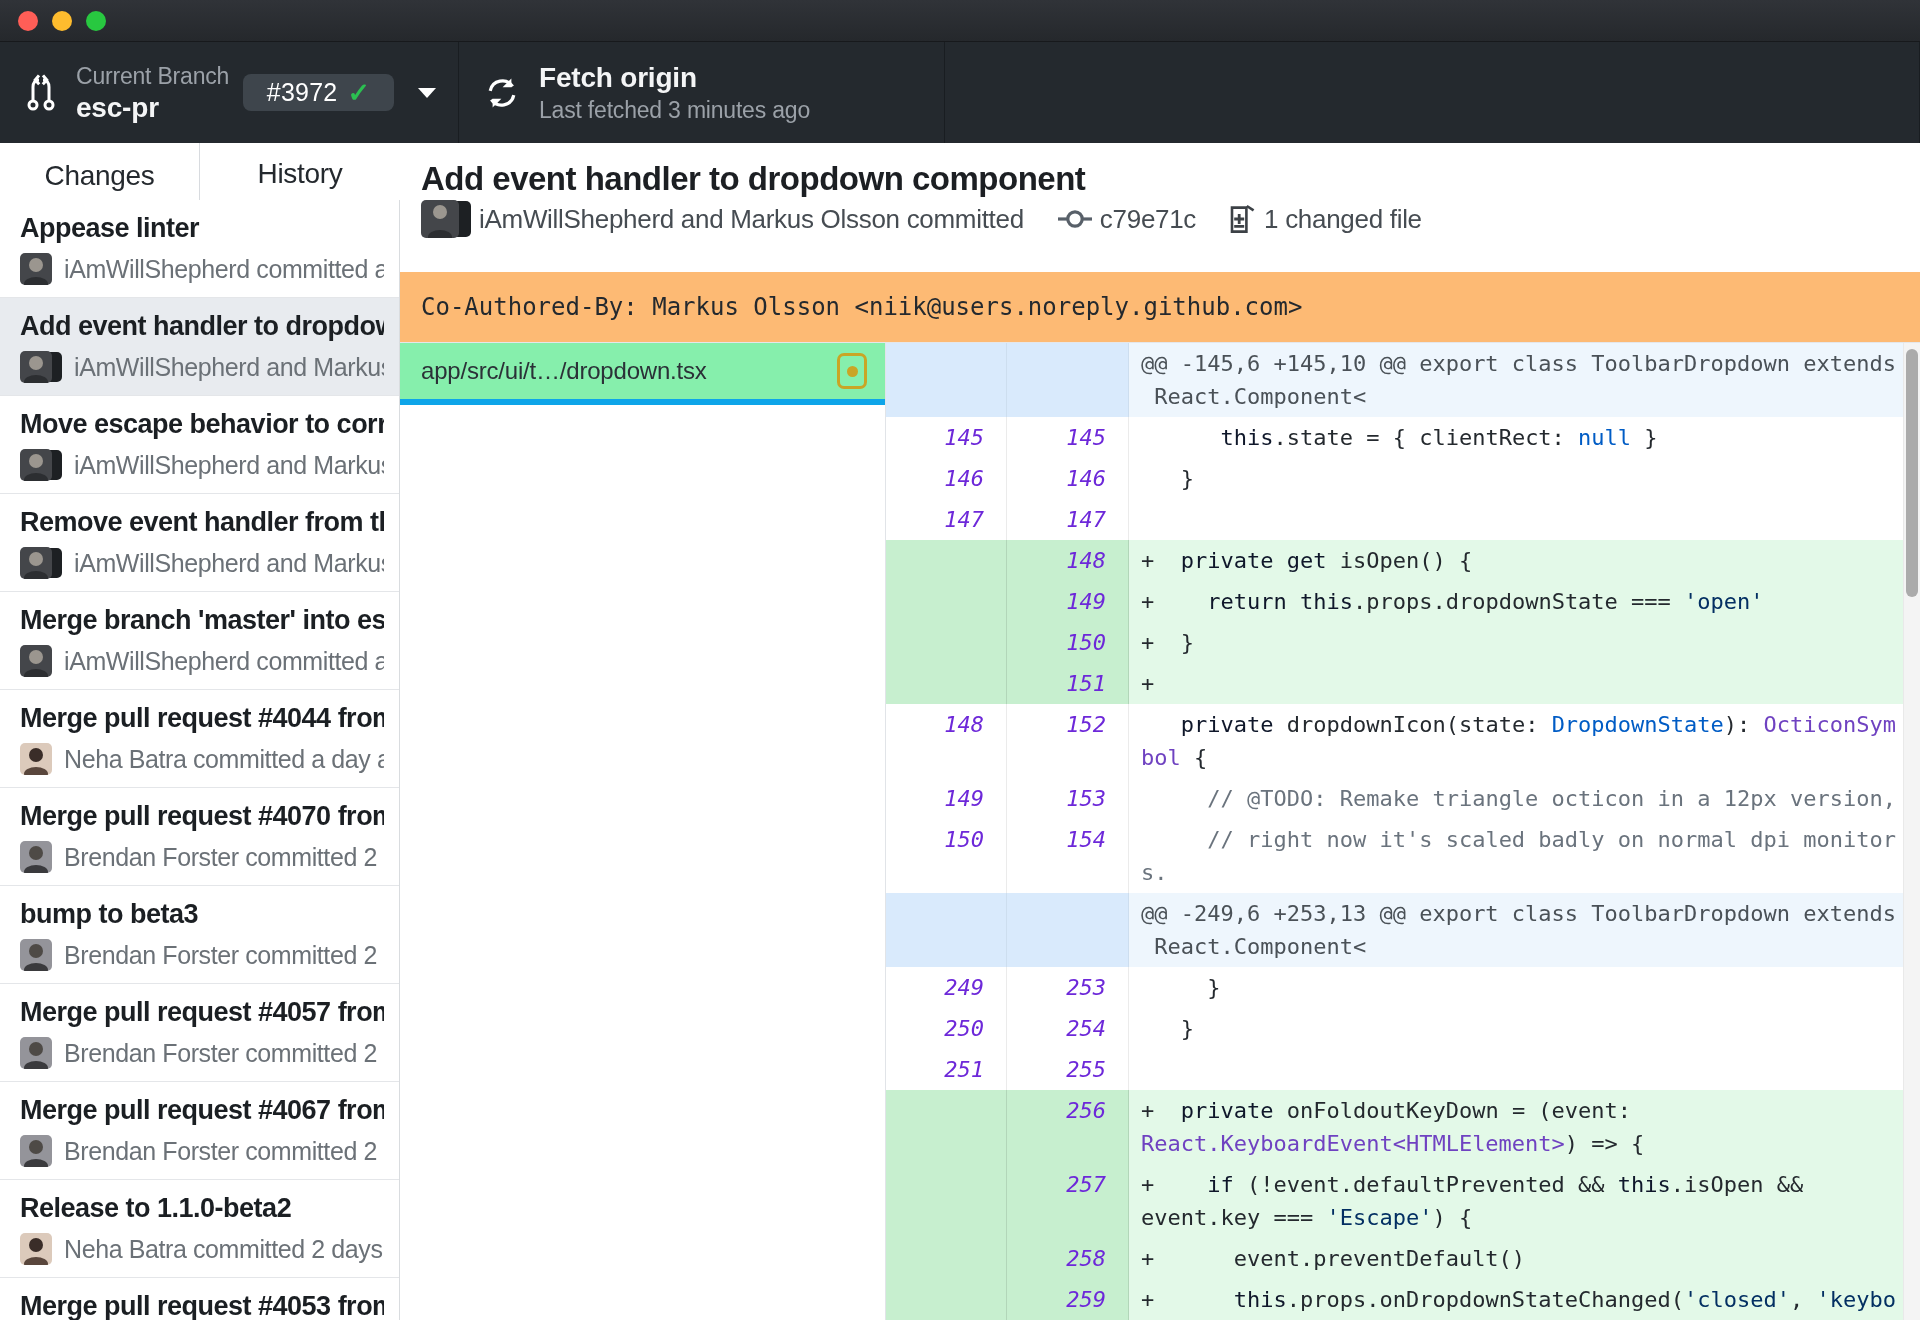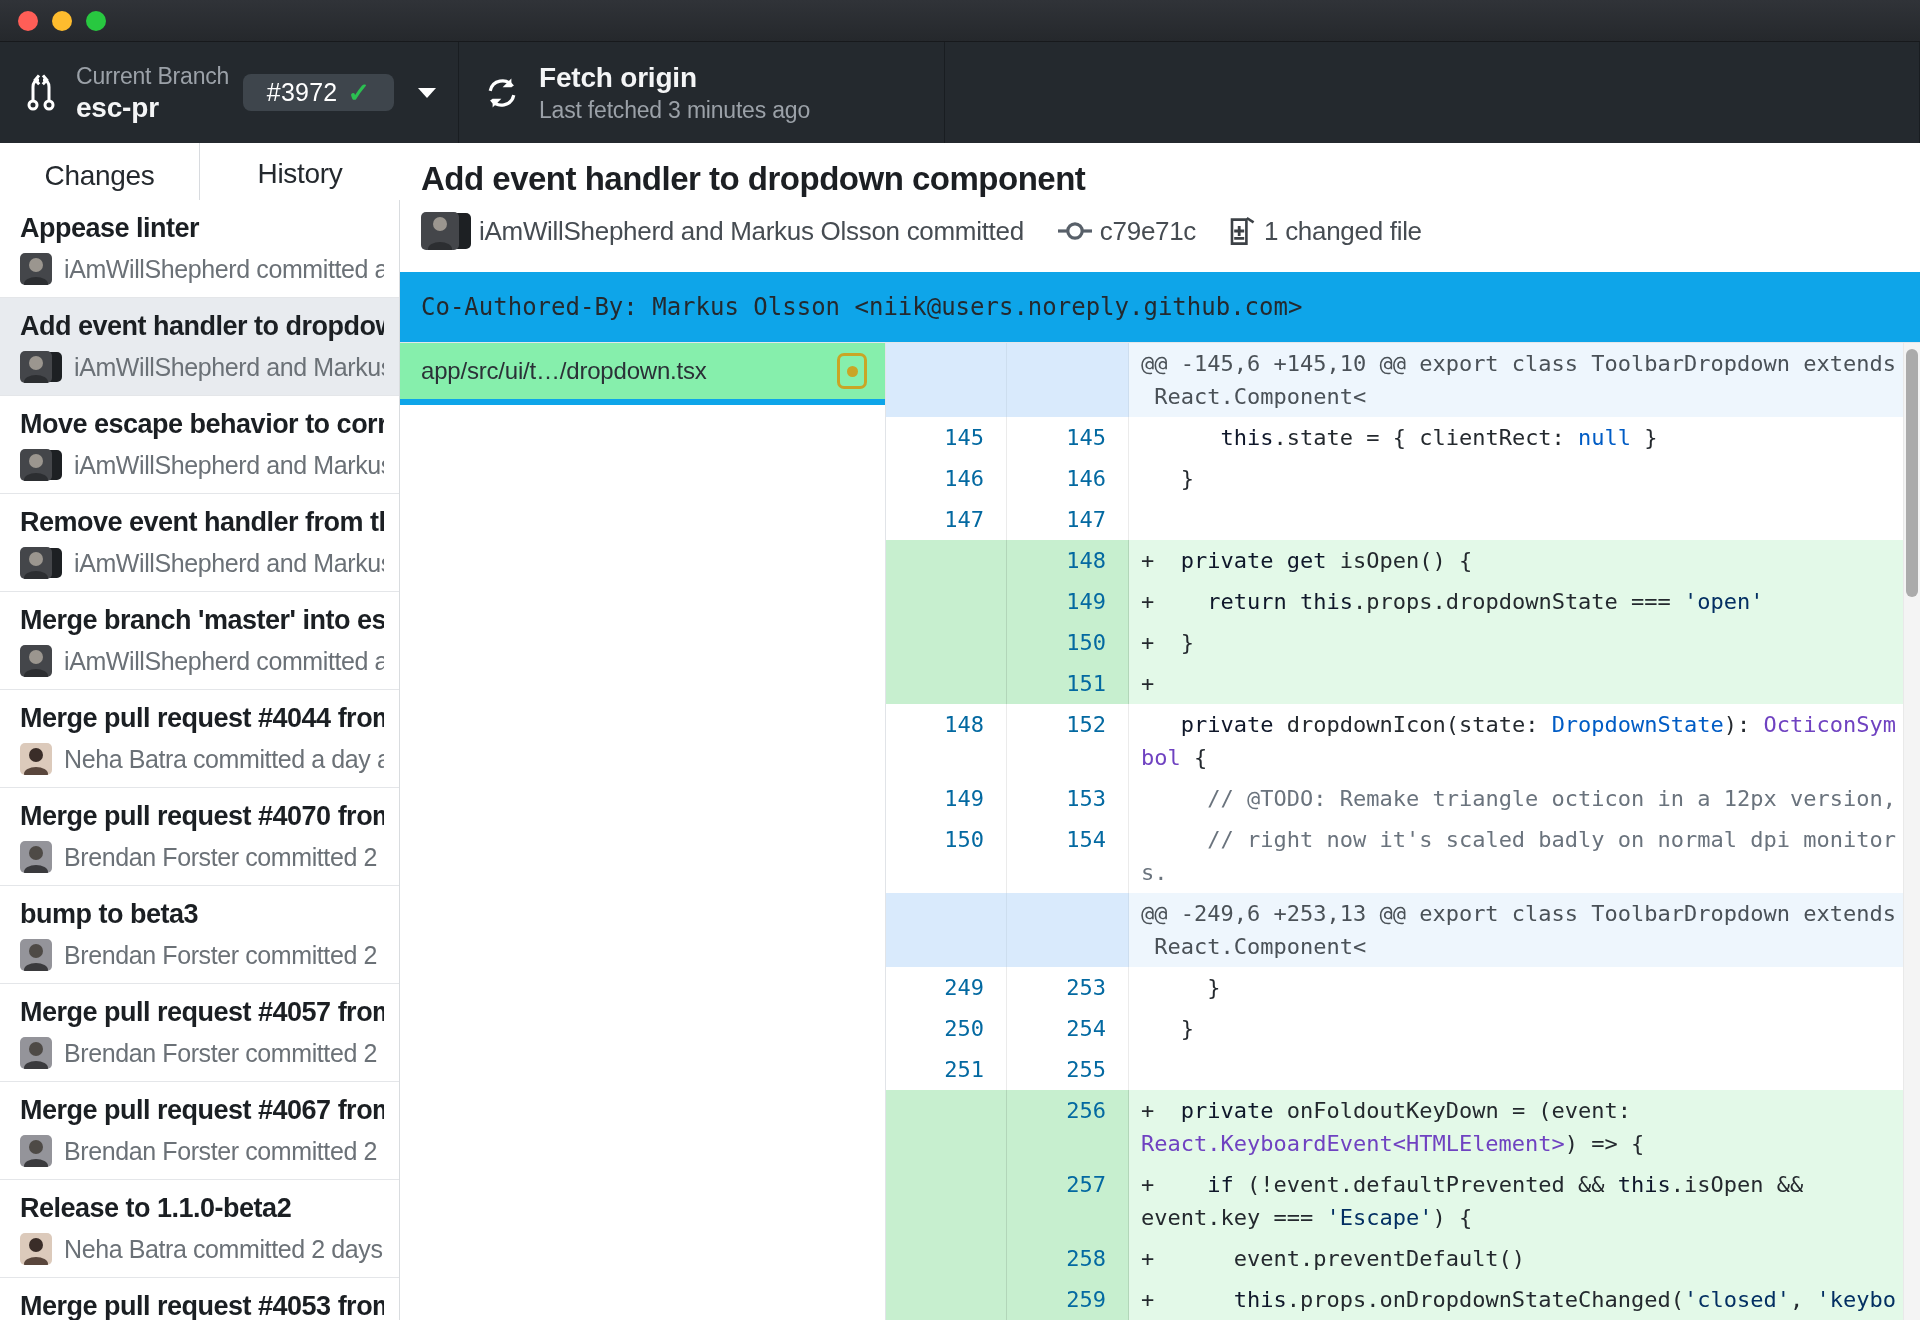--- a/index.html
+++ b/index.html
@@ -75,51 +75,51 @@
   .avatar.av-neha::before { background:#3a2d28; }
   .avatar.av-neha::after { background:#59463c; }
   .avatar.av-brendan { background:#94949a; }
   .avatar.av-brendan::before { background:#4e4a46; }
   .avatar.av-brendan::after { background:#3a3a3d; }
 
   
   .main-header { position:absolute; top:143px; left:400px; width:1520px; height:154px;
     background:#fff; border-bottom:1px solid #e8eaec; padding:17px 0 0 21px; }
   .m-title { font-size:33px; font-weight:bold; color:#1c1f23; letter-spacing:-0.5px; }
-  .m-meta { display:flex; align-items:center; margin-top:14px; }
+  .m-meta { display:flex; align-items:center; margin-top:2px; }
   .m-meta .av-wrap { width:46px; height:38px; }
   .m-meta .avatar { width:38px; height:38px; }
   .m-meta .av-back { left:14px; width:36px; height:36px; }
   .m-authors { font-size:26px; color:#464c52; letter-spacing:-0.3px; margin-left:12px; }
   .m-sha-group, .m-files-group { display:flex; align-items:center; margin-left:34px; }
   .m-sha, .m-files { font-size:26px; color:#464c52; letter-spacing:-0.3px; margin-left:8px; }
 
   
   .coauthor { position:absolute; top:272px; left:400px; width:1520px; height:71px;
     border-bottom:1px solid #e5e7ea; display:flex; align-items:center; padding-left:21px;
-    font-family:"DejaVu Sans Mono", monospace; font-size:24px; color:#24292e; background:#0ea5e9; }
+    font-family:"DejaVu Sans Mono", monospace; font-size:24px; color:#24292e; background:#fdba74; }
 
   
   .file-panel { position:absolute; top:343px; left:400px; width:486px; height:977px;
     background:#fff; border-right:1px solid #e1e4e8; }
   .file-row { height:62px; background:#86efac; border-bottom:6px solid #0ea5e9;
     display:flex; align-items:center; padding:0 18px 0 21px; }
   .file-name { font-size:24px; color:#2b3137; letter-spacing:-0.2px; white-space:nowrap;
     overflow:hidden; flex:1; }
   .mod-icon { flex:0 0 auto; width:30px; height:36px; border:3px solid #c9a525; border-radius:7px;
     margin-left:12px; position:relative; }
   .mod-icon::after { content:""; position:absolute; left:50%; top:50%; width:11px; height:11px;
     margin:-5.5px 0 0 -5.5px; border-radius:50%; background:#c9a525; }
 
   
   .diff { position:absolute; top:343px; left:886px; width:1034px; height:977px;
     overflow:hidden; font-family:"DejaVu Sans Mono", monospace; font-size:22px; background:#fff; }
   .diff-row { display:flex; align-items:stretch; }
-  .gut { flex:0 0 auto; text-align:right; color:#0369a1; padding:4px 22px 4px 0;
-    line-height:33px; white-space:pre; }
+  .gut { flex:0 0 auto; text-align:right; color:#6d28d9; padding:4px 22px 4px 0;
+    line-height:33px; white-space:pre;font-style:italic; }
   .gut.old { width:121px; border-right:1px solid rgba(0,0,0,0.08); }
   .gut.new { width:122px; border-right:1px solid rgba(0,0,0,0.08); }
   .code { flex:1; padding:4px 24px 4px 12px; line-height:33px; white-space:pre;
     overflow:hidden; color:#24292e; }
   .diff-row.ctx { background:#fff; }
   .diff-row.add .gut { background:#c7efcf; border-right:1px solid rgba(0,0,0,0.10); }
   .diff-row.add .code { background:#e3f9e8; }
   .diff-row.hunk .gut { background:#d9eafc; border-right:1px solid rgba(0,0,0,0.05); }
   .diff-row.hunk .code { background:#eef6fd; }
   .seg-k { color:#0f172a; } .seg-b { color:#005cc5; } .seg-s { color:#032f62; }

